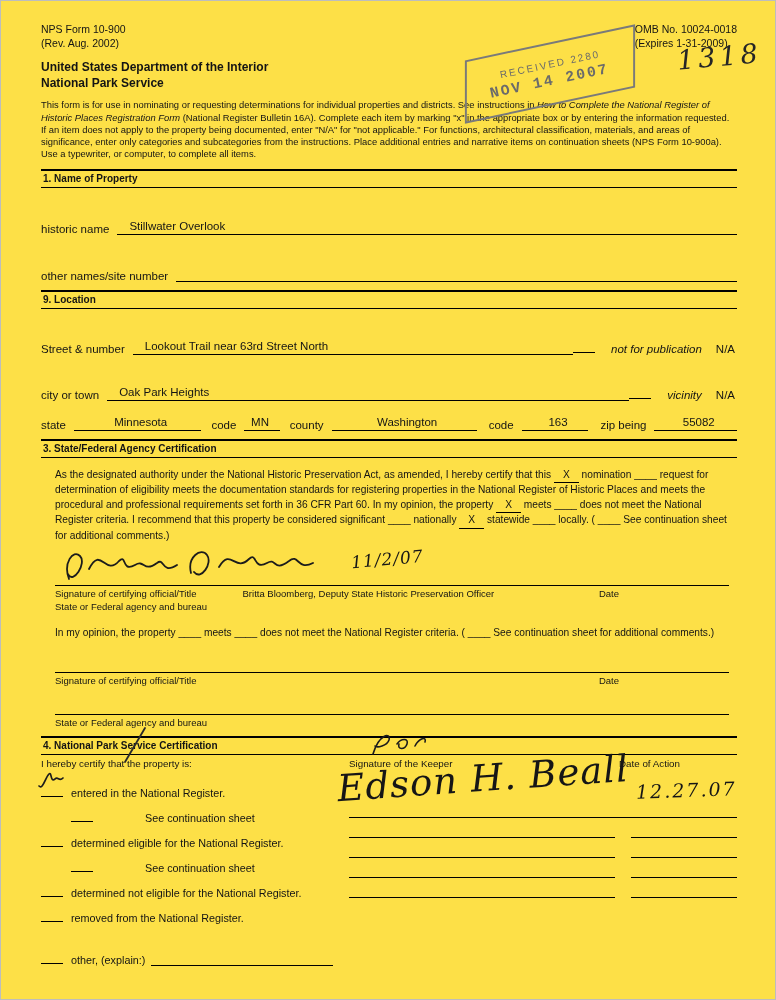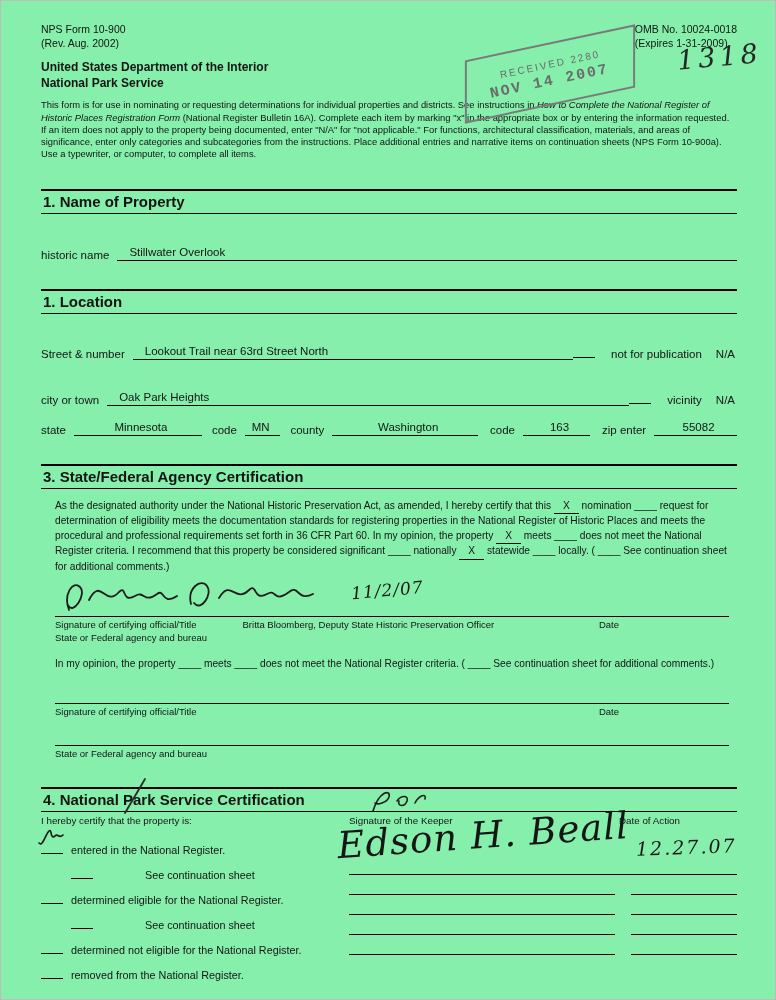--- a/index.html
+++ b/index.html
@@ -1,32 +1,32 @@
 <!DOCTYPE html>
 <html><head>
 <meta charset="utf-8">
 <style>
   html,body{margin:0;padding:0;background:#e9e9e9;}
   .page{
-    width:776px;height:1000px;margin:0 auto;background:#86efac;position:relative;
+    width:776px;height:1000px;margin:0 auto;background:#fde047;position:relative;
     box-sizing:border-box;padding:22px 38px 16px 40px;
     font-family:"Liberation Sans", sans-serif;color:#141414;border:1px solid #bdbdbd;
     overflow:hidden;
   }
   .toprow{display:flex;justify-content:space-between;font-size:10.5px;line-height:1.3;}
   .hdr{font-weight:bold;font-size:12px;line-height:1.3;margin-top:10px;}
   .instr{font-size:9.4px;line-height:1.3;margin:8px 0 0 0;}
   .sec{position:relative;border-top:2.2px solid #000;border-bottom:1.4px solid #000;
-       font-weight:bold;font-size:15px;padding:2px 2px 3px;margin-top:28px;}
+       font-weight:bold;font-size:10px;padding:2px 2px 3px;margin-top:8px;}
   .frow{display:flex;align-items:flex-end;font-size:11.5px;margin-top:14px;}
   .lbl{white-space:nowrap;margin-right:8px;}
   .fill{border-bottom:1px solid #000;min-height:13px;padding:0 6px 1px 12px;font-size:11.5px;}
   .grow{flex:1;margin-top:16px;}
   .blankS{display:inline-block;width:22px;border-bottom:1px solid #000;height:11px;margin:0 8px 2px 0;position:relative;flex:none;}
-  .nfp{white-space:nowrap;margin:0 14px 0 8px;}
+  .nfp{white-space:nowrap;margin:0 14px 0 8px;font-style:italic;}
   .na{white-space:nowrap;margin-right:2px;}
   .s3body{padding:10px 8px 0 14px;}
   .s3p{font-size:10.2px;line-height:1.42;margin:0;}
   .xmark{display:inline-block;border-bottom:1px solid #000;padding:0 9px;font-size:10.2px;}
   .sigline{position:relative;height:38px;border-bottom:1px solid #000;margin-top:4px;}
   .lblrow{font-size:9.5px;margin-top:2px;display:flex;}
   .agline{border-bottom:1px solid #000;margin-top:8px;font-size:10px;padding:2px 0 1px 2px;min-height:14px;}
   .blankline{border-bottom:1px solid #000;margin-top:10px;min-height:22px;}
   .hand{font-family:"DejaVu Serif", serif;font-style:italic;color:#161616;}
   .date1{position:absolute;left:296px;top:2px;font-size:17px;transform:rotate(-5deg);letter-spacing:1px;}
@@ -81,22 +81,26 @@
     <div>National Park Service</div>
   </div>
 
   <p class="instr"><span>This form is for use in nominating or requesting determinations for individual properties and districts.  See instructions in </span><i>How to Complete the National Register of Historic Places Registration Form</i><span> (National Register Bulletin 16A).  Complete each item by marking "x" in the appropriate box or by entering the information requested.  If an item does not apply to the property being documented, enter "N/A" for "not applicable."  For functions, architectural classification, materials, and areas of significance, enter only categories and subcategories from the instructions.  Place additional entries and narrative items on continuation sheets (NPS Form 10-900a).  Use a typewriter, or computer, to complete all items.</span></p>
 
   <div class="sec">1. Name of Property</div>
   <div class="frow" style="margin-top:16px;">
     <span class="lbl">historic name</span>
     <span class="fill grow">Stillwater Overlook</span>
   </div>
-
-  <div class="sec">1. Location</div>
+  <div class="frow" style="margin-top:16px;">
+    <span class="lbl">other names/site number</span>
+    <span class="fill grow"></span>
+  </div>
+
+  <div class="sec">9. Location</div>
   <div class="frow" style="margin-top:15px;">
     <span class="lbl">Street &amp; number</span>
     <span class="fill grow">Lookout Trail near 63rd Street North</span>
     <span class="blankS"></span>
     <span class="nfp">not for publication</span>
     <span class="na">N/A</span>
   </div>
   <div class="frow" style="margin-top:15px;">
     <span class="lbl">city or town</span>
     <span class="fill grow">Oak Park Heights</span>
@@ -106,21 +110,21 @@
   </div>
   <div class="frow" style="margin-top:15px;text-align:center;">
     <span class="lbl">state</span>
     <span class="fill" style="width:112px;">Minnesota</span>
     <span class="lbl" style="margin-left:10px;">code</span>
     <span class="fill" style="width:28px;padding-left:2px;">MN</span>
     <span class="lbl" style="margin-left:10px;">county</span>
     <span class="fill" style="width:130px;">Washington</span>
     <span class="lbl" style="margin-left:12px;">code</span>
     <span class="fill" style="width:50px;">163</span>
-    <span class="lbl" style="margin-left:12px;">zip enter</span>
+    <span class="lbl" style="margin-left:12px;">zip being</span>
     <span class="fill" style="width:66px;">55082</span>
   </div>
 
   <div class="sec">3. State/Federal Agency Certification</div>
   <div class="s3body">
     <p class="s3p">
       <span>As the designated authority under the National Historic Preservation Act, as amended, I hereby certify that this</span>
       <span class="xmark">X</span>
       <span>nomination ____ request for determination of eligibility meets the documentation standards for registering properties in the National Register of Historic Places and meets the procedural and professional requirements set forth in 36 CFR Part 60.  In my opinion, the property</span>
       <span class="xmark">X</span>

